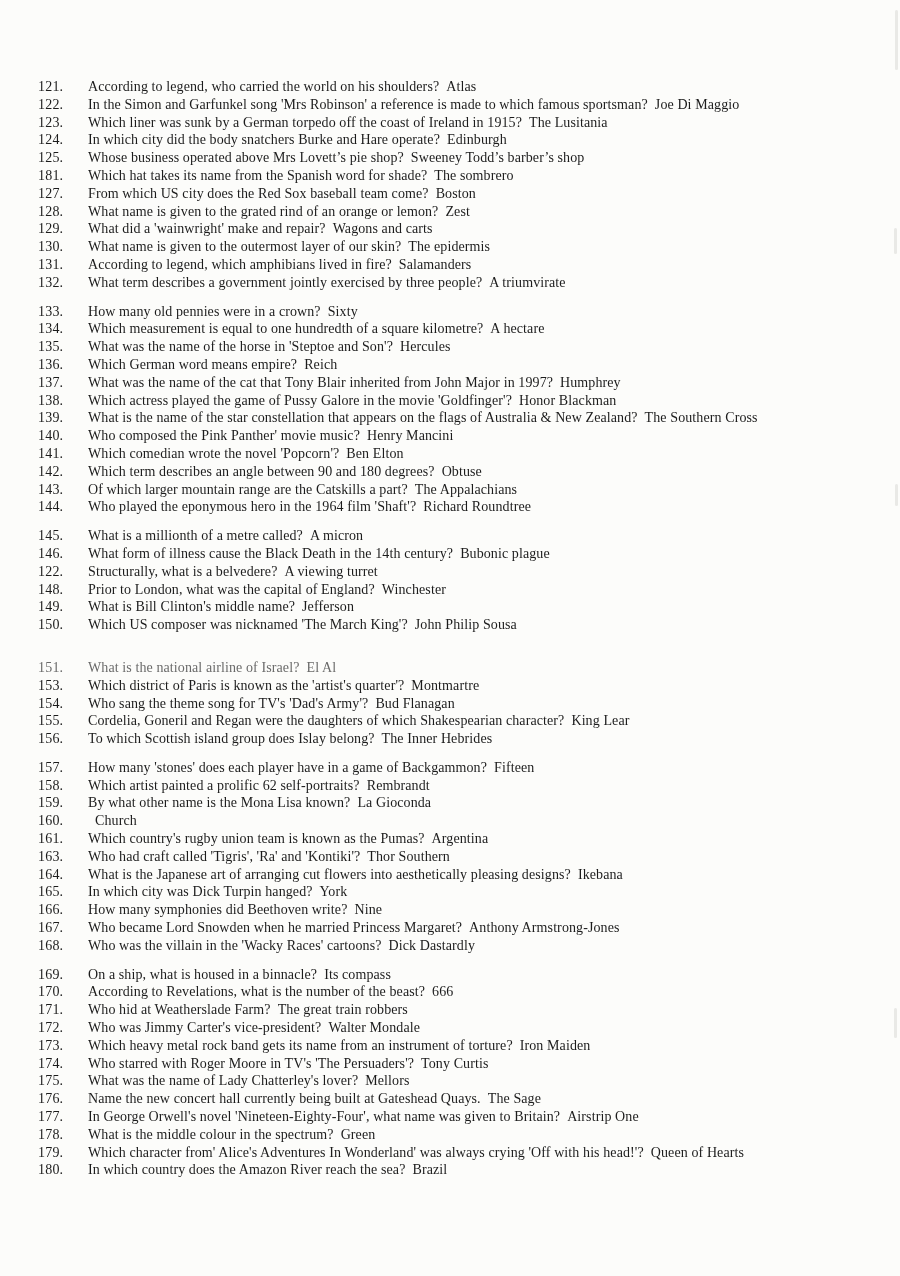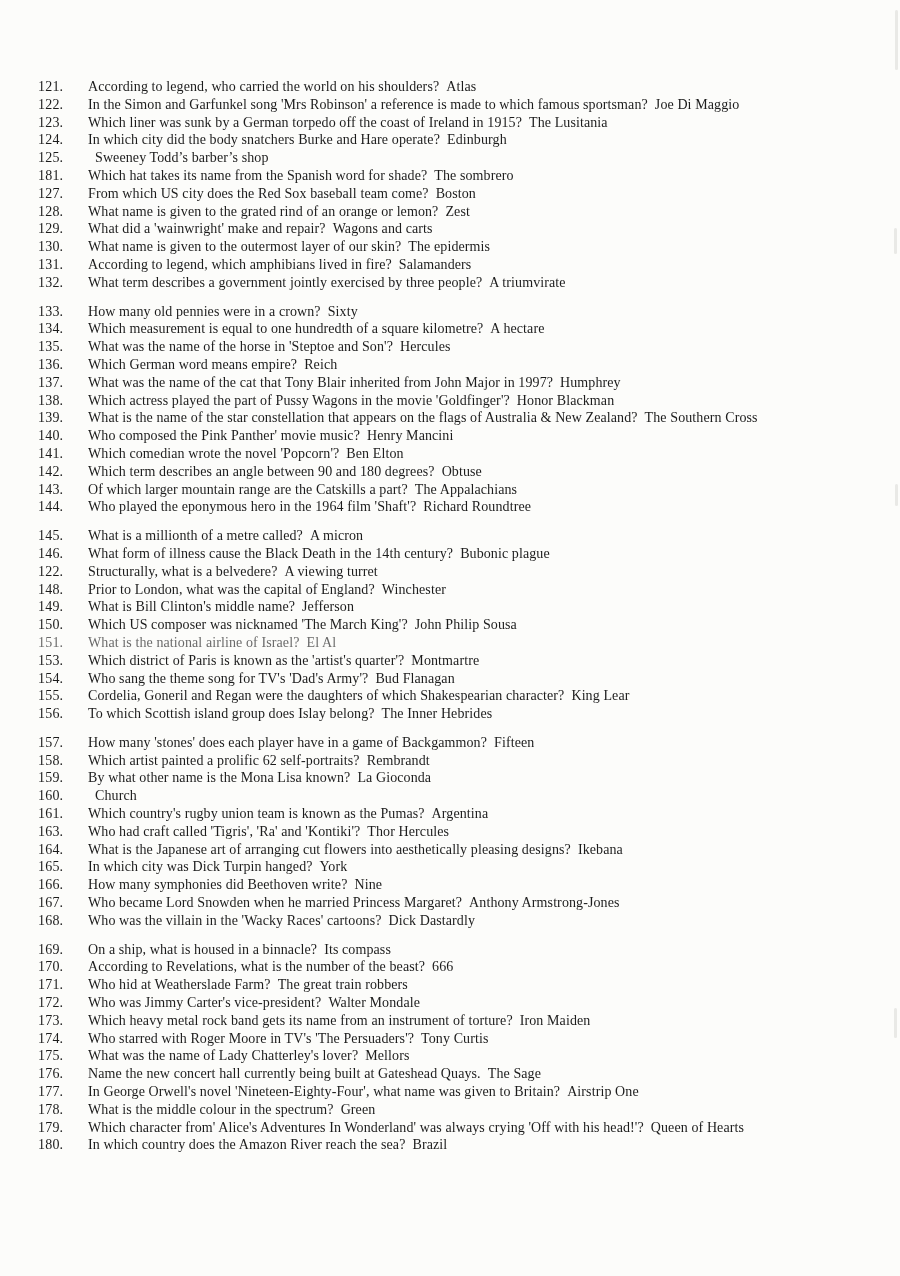--- a/index.html
+++ b/index.html
@@ -40,21 +40,21 @@
     flex: 0 0 auto;
     letter-spacing: 0.2px;
   }
   .q {
     letter-spacing: 0.1px;
   }
   .a {
     margin-left: 7px;
     letter-spacing: 0.1px;
   }
-  .row.faint { color: #4a4a4a; opacity: 0.82; }
+  .row.faint { color: #4a4a4a; opacity: 0.82; margin-top: 25px; }
   
   .artifact {
     position: absolute;
     background: #d9d9d5;
     opacity: 0.55;
     border-radius: 2px;
   }
   .art1 { right: 2px; top: 10px;  width: 3px; height: 60px; }
   .art2 { right: 3px; top: 228px; width: 3px; height: 26px; }
   .art3 { right: 2px; top: 484px; width: 3px; height: 22px; }
@@ -85,20 +85,21 @@
           <span class="q">Which liner was sunk by a German torpedo off the coast of Ireland in 1915?</span>
           <span class="a">The Lusitania</span>
         </div>
         <div class="row">
           <span class="num">124.</span>
           <span class="q">In which city did the body snatchers Burke and Hare operate?</span>
           <span class="a">Edinburgh</span>
         </div>
         <div class="row">
           <span class="num">125.</span>
+          <span class="q">Whose business operated above Mrs Lovett’s pie shop?</span>
           <span class="a">Sweeney Todd’s barber’s shop</span>
         </div>
         <div class="row">
           <span class="num">181.</span>
           <span class="q">Which hat takes its name from the Spanish word for shade?</span>
           <span class="a">The sombrero</span>
         </div>
         <div class="row">
           <span class="num">127.</span>
           <span class="q">From which US city does the Red Sox baseball team come?</span>
@@ -151,21 +152,21 @@
           <span class="q">Which German word means empire?</span>
           <span class="a">Reich</span>
         </div>
         <div class="row">
           <span class="num">137.</span>
           <span class="q">What was the name of the cat that Tony Blair inherited from John Major in 1997?</span>
           <span class="a">Humphrey</span>
         </div>
         <div class="row">
           <span class="num">138.</span>
-          <span class="q">Which actress played the part of Pussy Wagons in the movie 'Goldfinger'?</span>
+          <span class="q">Which actress played the game of Pussy Galore in the movie 'Goldfinger'?</span>
           <span class="a">Honor Blackman</span>
         </div>
         <div class="row">
           <span class="num">139.</span>
           <span class="q">What is the name of the star constellation that appears on the flags of Australia &amp; New Zealand?</span>
           <span class="a">The Southern Cross</span>
         </div>
         <div class="row">
           <span class="num">140.</span>
           <span class="q">Who composed the Pink Panther' movie music?</span>
@@ -270,21 +271,21 @@
           <span class="a">Church</span>
         </div>
         <div class="row">
           <span class="num">161.</span>
           <span class="q">Which country's rugby union team is known as the Pumas?</span>
           <span class="a">Argentina</span>
         </div>
         <div class="row">
           <span class="num">163.</span>
           <span class="q">Who had craft called 'Tigris', 'Ra' and 'Kontiki'?</span>
-          <span class="a">Thor Hercules</span>
+          <span class="a">Thor Southern</span>
         </div>
         <div class="row">
           <span class="num">164.</span>
           <span class="q">What is the Japanese art of arranging cut flowers into aesthetically pleasing designs?</span>
           <span class="a">Ikebana</span>
         </div>
         <div class="row">
           <span class="num">165.</span>
           <span class="q">In which city was Dick Turpin hanged?</span>
           <span class="a">York</span>

